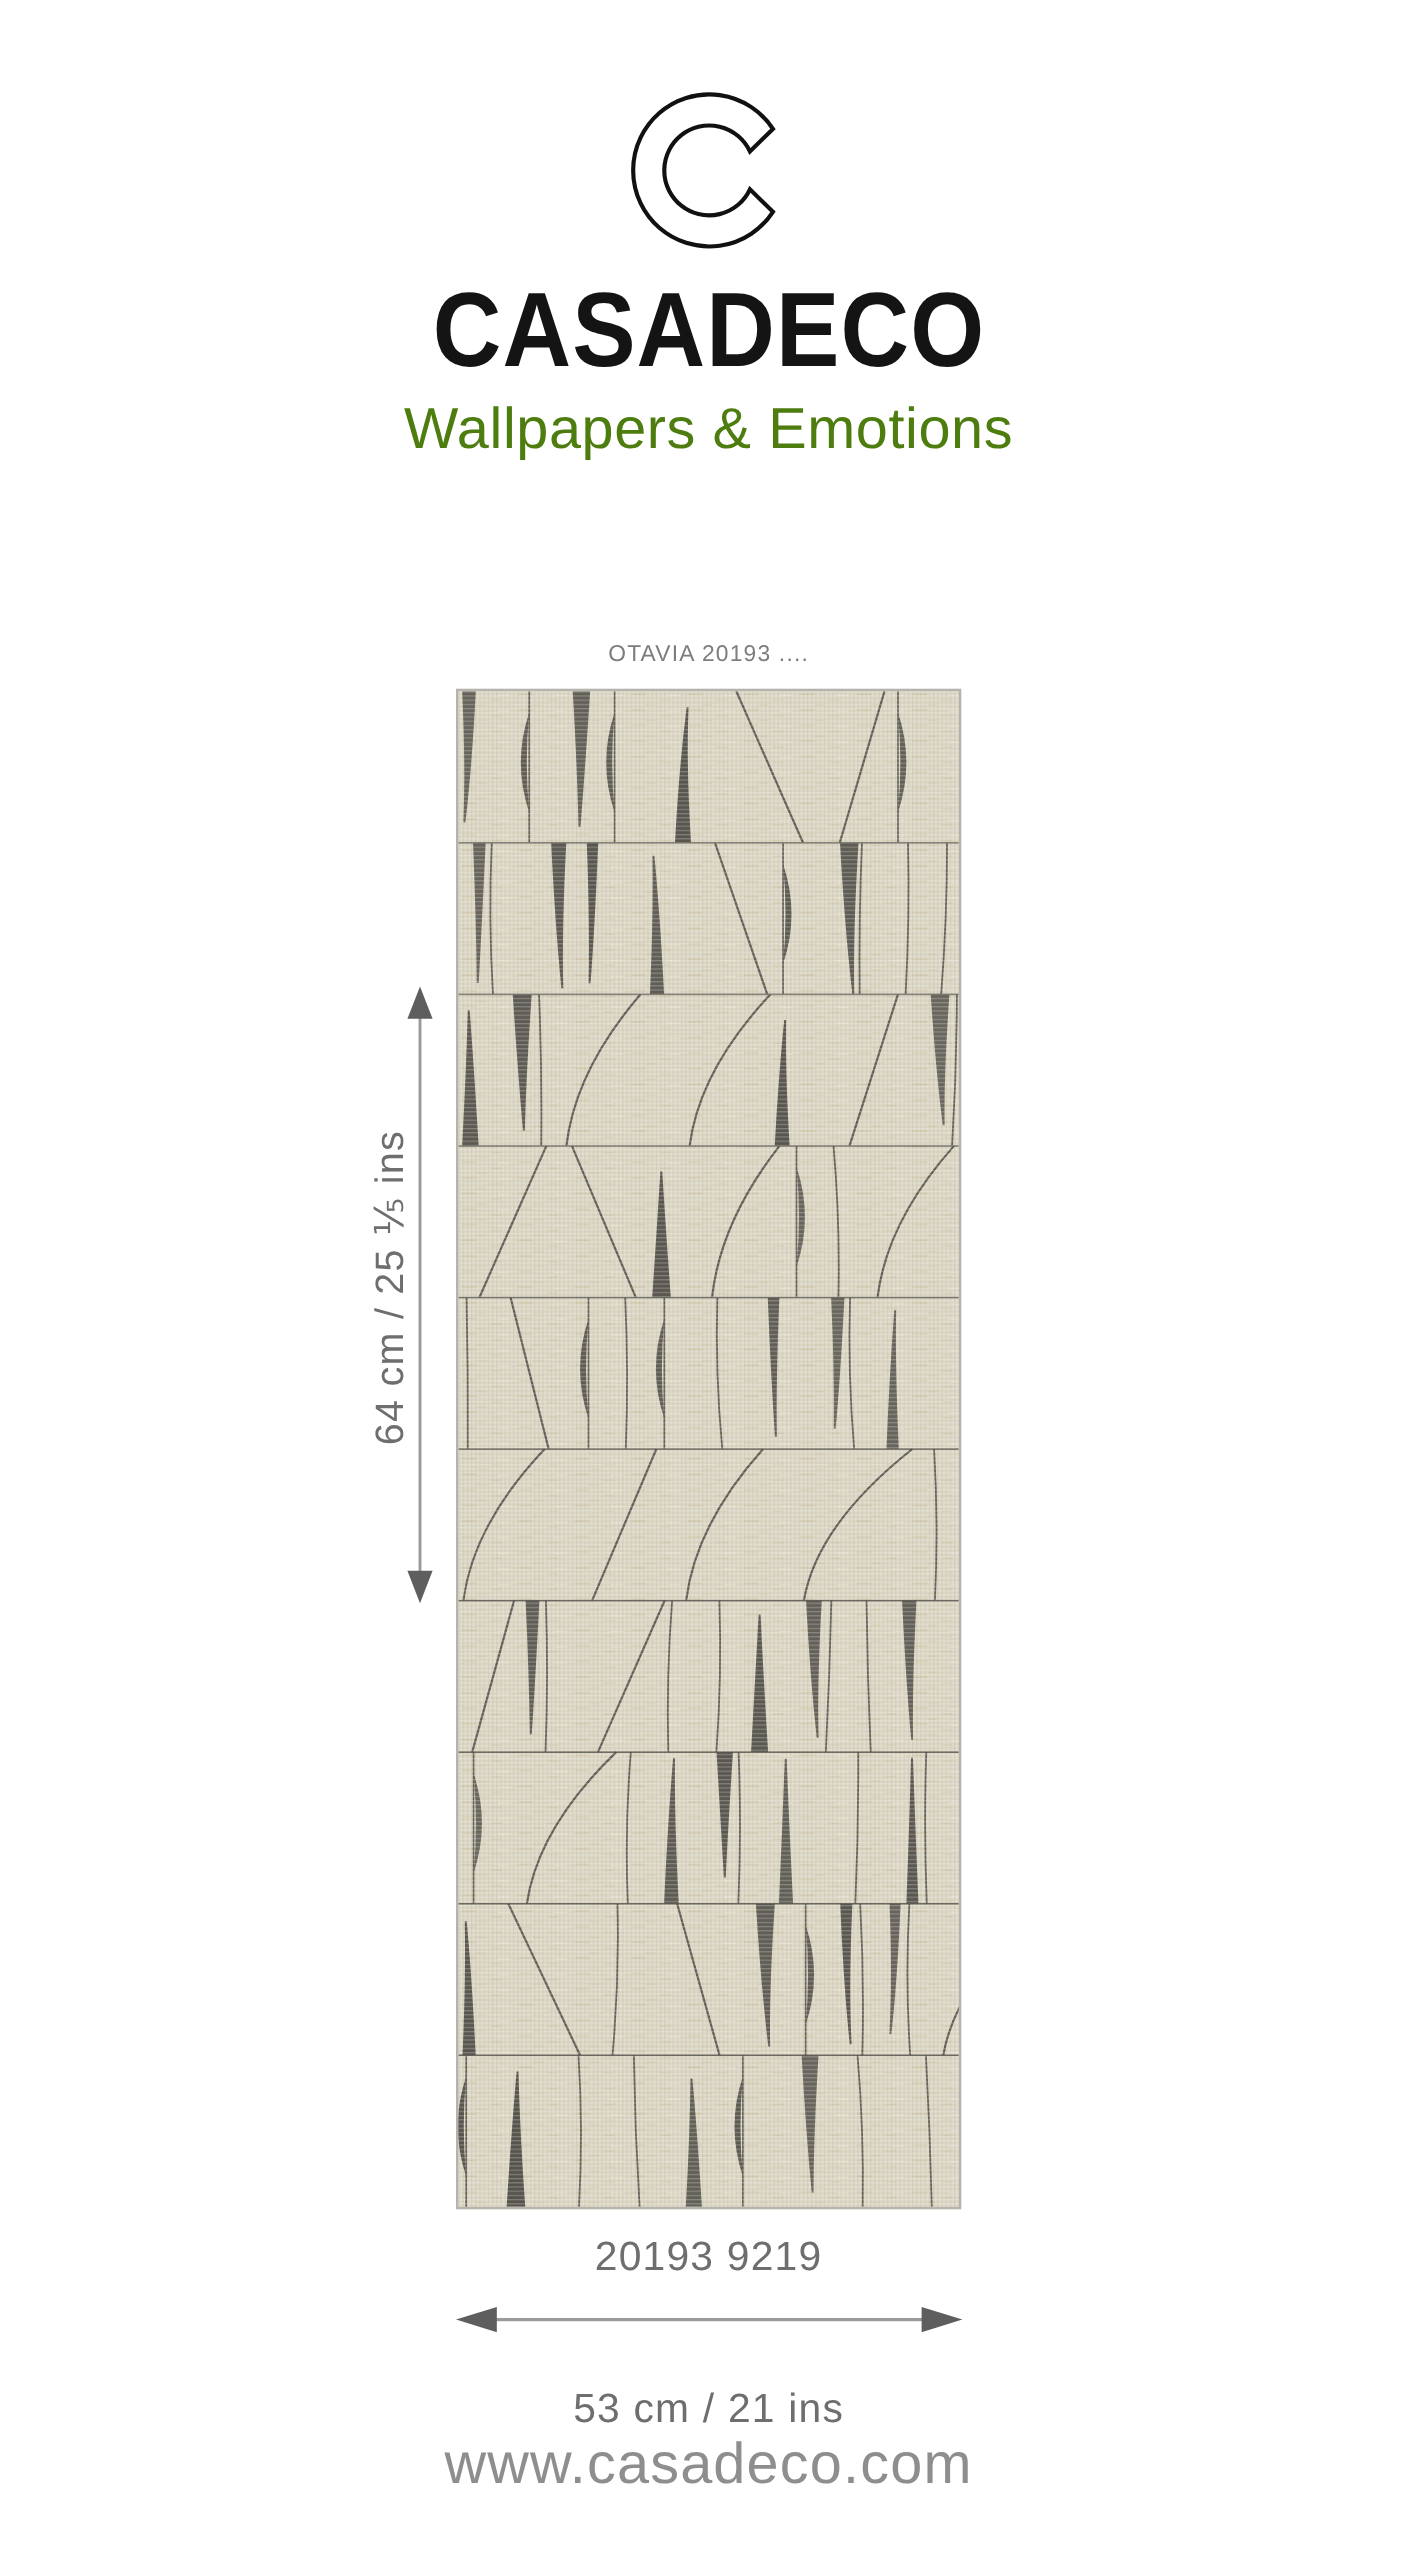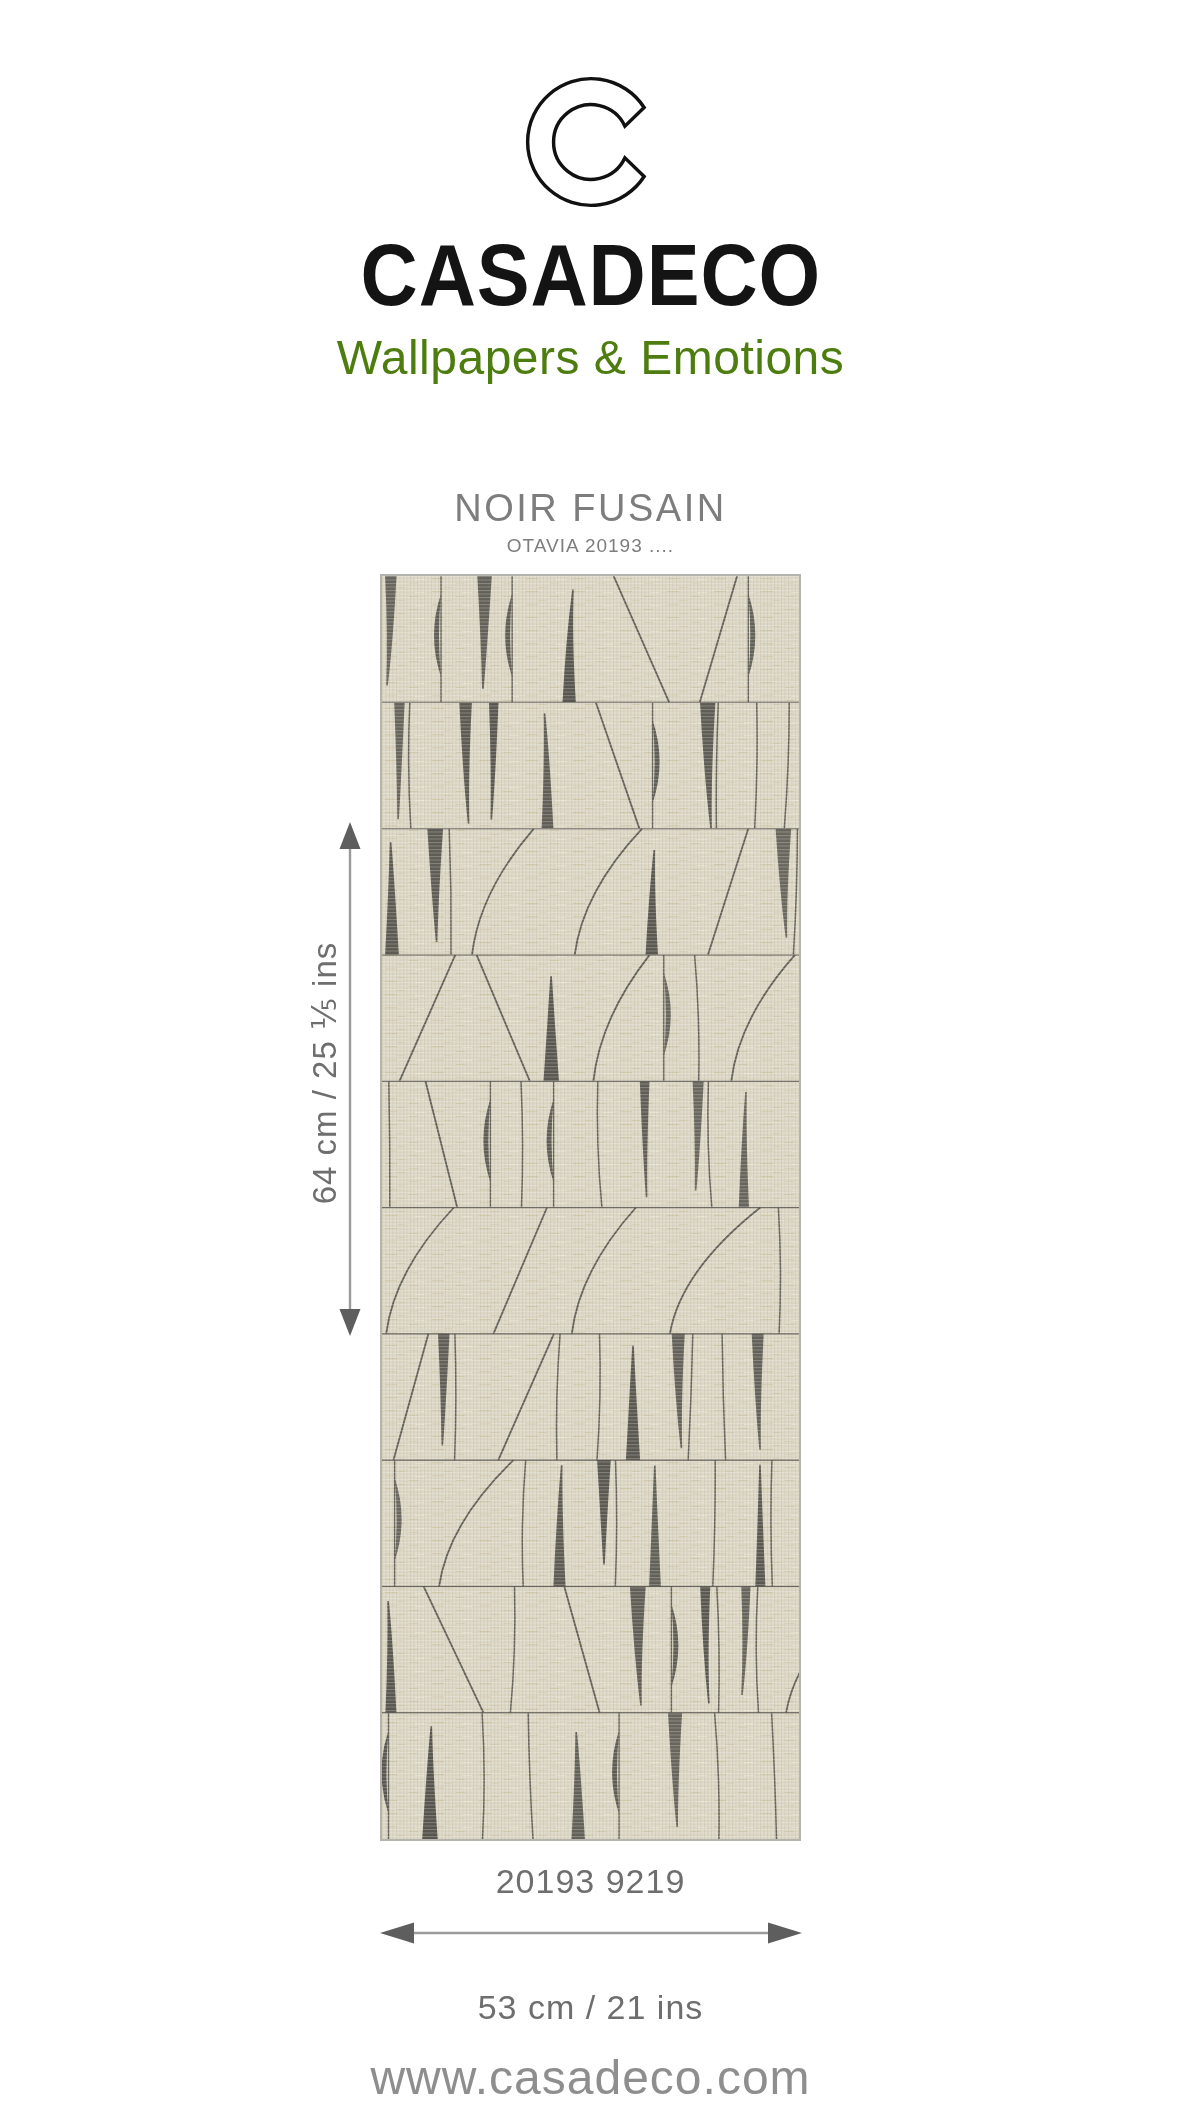--- a/index.html
+++ b/index.html
@@ -14,21 +14,21 @@
   .logo-wrap{position:absolute;left:519px;top:70px;width:144px;height:144px;}
   .swatch{position:absolute;left:380px;top:574px;width:421px;height:1267px;
           border:2px solid #b5b3ae;box-sizing:border-box;background:#dcd7c5;}
   .swatch svg{display:block;width:100%;height:100%;}
   .v-arrow{position:absolute;left:330px;top:820px;width:40px;height:518px;}
   .h-arrow{position:absolute;left:378px;top:1915px;width:426px;height:36px;}
   .v-label{position:absolute;left:324px;top:1073px;transform:translate(-50%,-50%) rotate(-90deg);
            font-size:33px;color:#6e6e6e;white-space:nowrap;letter-spacing:1px;}
   .reference{top:1862px;font-size:34px;color:#6e6e6e;letter-spacing:1px;}
   .width-label{top:1952px;font-size:34px;color:#6e6e6e;letter-spacing:1px;margin-top:36px;}
-  .website{top:2026px;font-size:48px;font-weight:300;color:#8e8e8e;letter-spacing:1px;margin-top:24px;}
+  .website{top:2026px;font-size:48px;font-weight:300;color:#8e8e8e;letter-spacing:1px;}
 </style>
 </head>
 <body>
 
 <div class="page">
 
   <div class="logo-wrap">
     <svg viewBox="-75 -75 150 150" width="144" height="144">
       <path d="M 55.35 -35.94
                A 66 66 0 1 0 55.35 35.94
@@ -36,21 +36,20 @@
                A 39 39 0 1 1 35.35 -16.48
                Z" fill="#ffffff" stroke="#111111" stroke-width="3.6" stroke-linejoin="miter"></path>
     </svg>
   </div>
 
   <div class="center-text brand-name">
     <span>CASADECO</span>
   </div>
   <div class="center-text brand-tagline">Wallpapers &amp; Emotions</div>
 
-  <div class="center-text product-title">NOIR FUSAIN</div>
   <div class="center-text product-subtitle">OTAVIA 20193 ....</div>
 
   <div class="swatch">
     <svg id="swatch-svg" viewBox="0 0 417 1263" preserveAspectRatio="none">
         <defs>
           <pattern id="weave" width="3.5" height="3.5" patternUnits="userSpaceOnUse">
             <rect width="3.5" height="1" y="0" fill="#ffffff" opacity="0.26"></rect>
             <rect width="1" height="3.5" x="0" fill="#6e6450" opacity="0.10"></rect>
           </pattern>
           <pattern id="threads" width="47" height="13" patternUnits="userSpaceOnUse">

